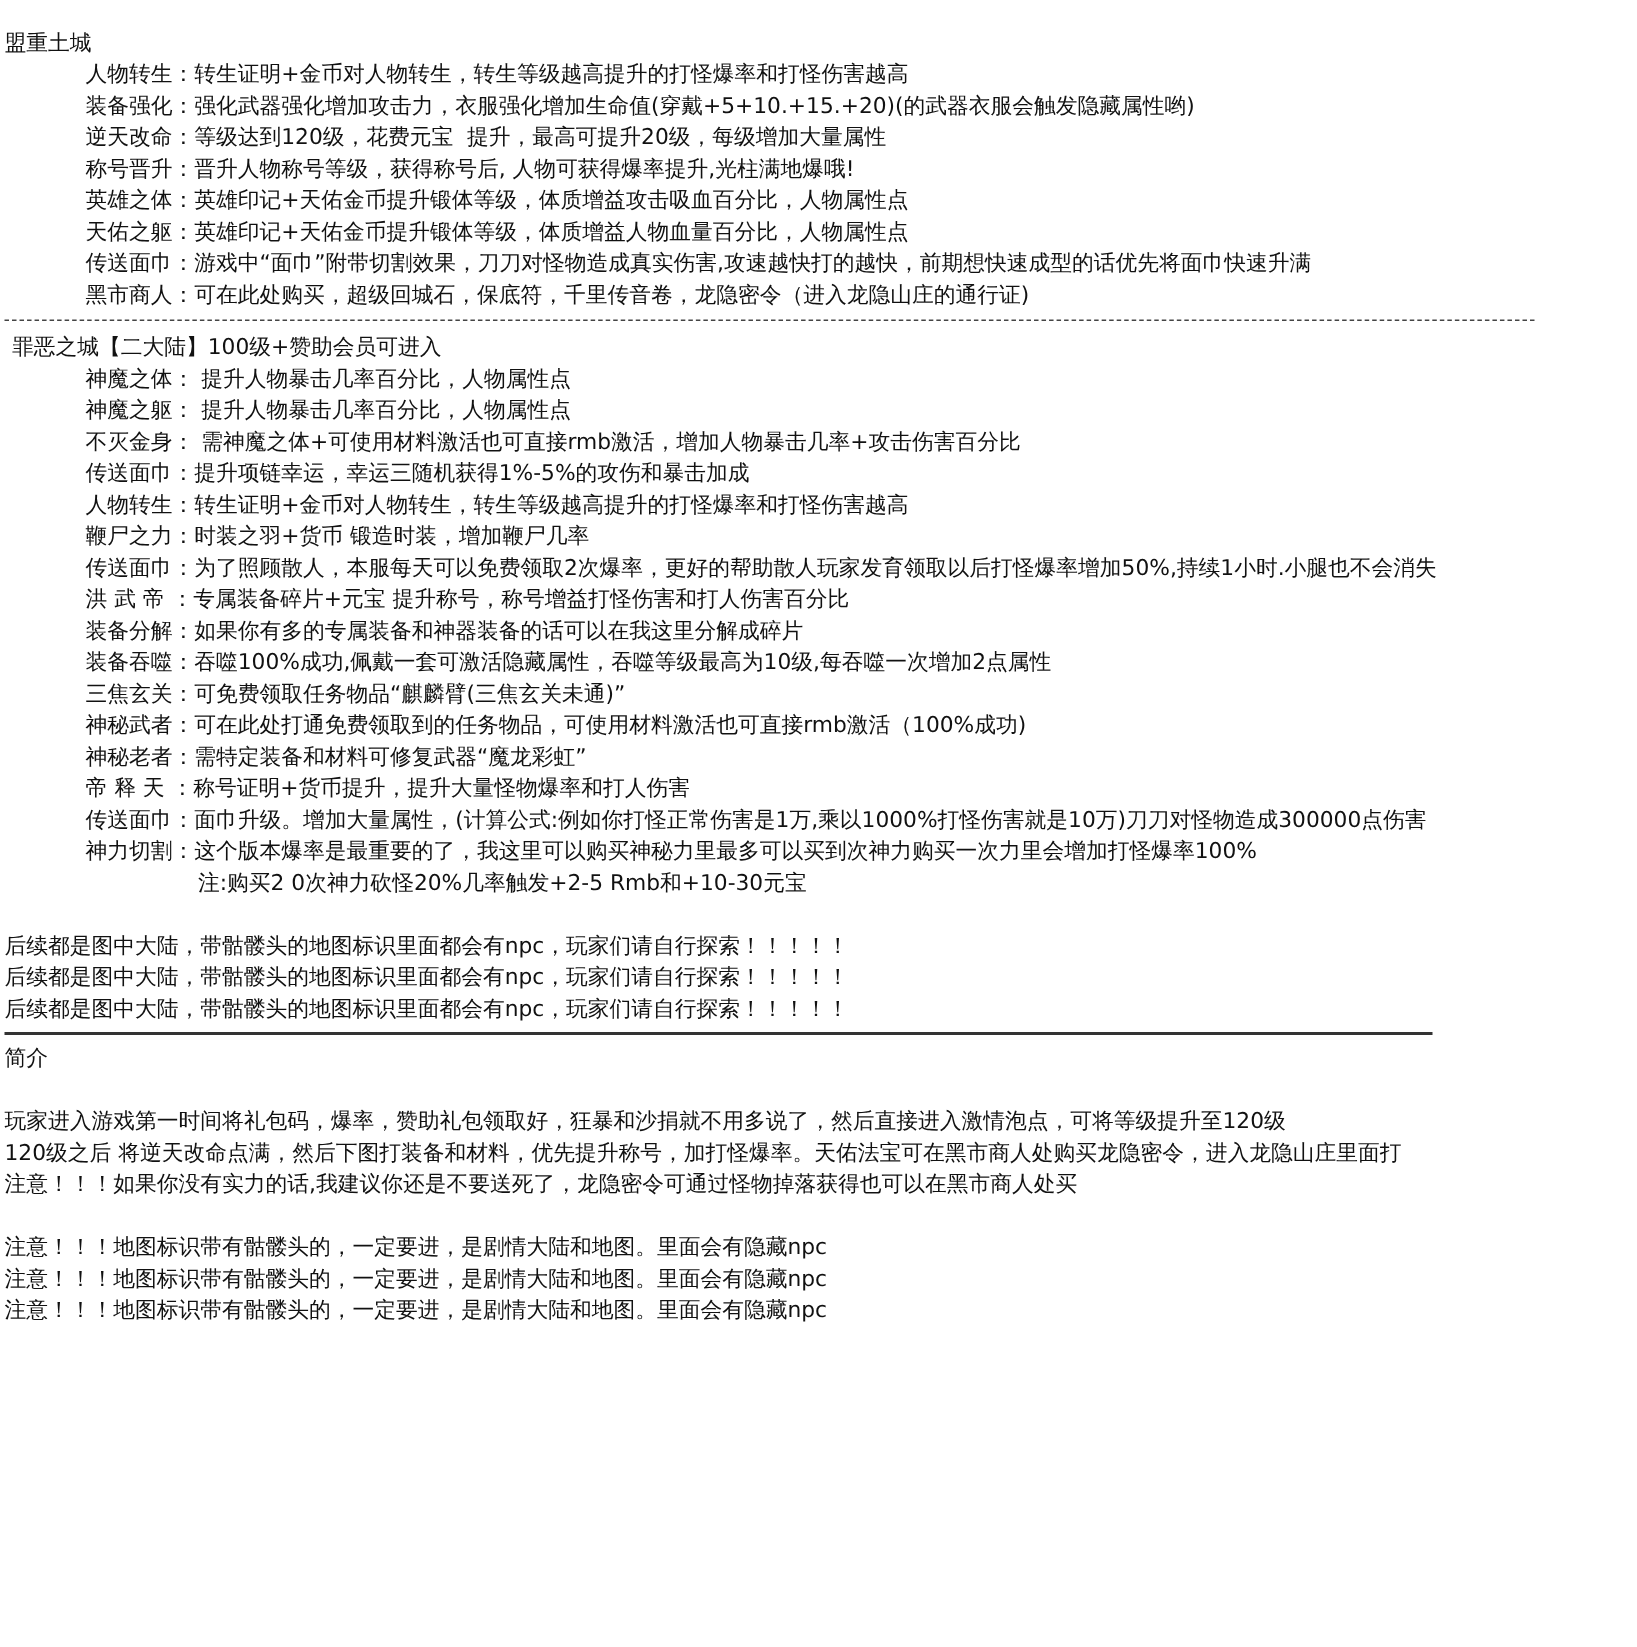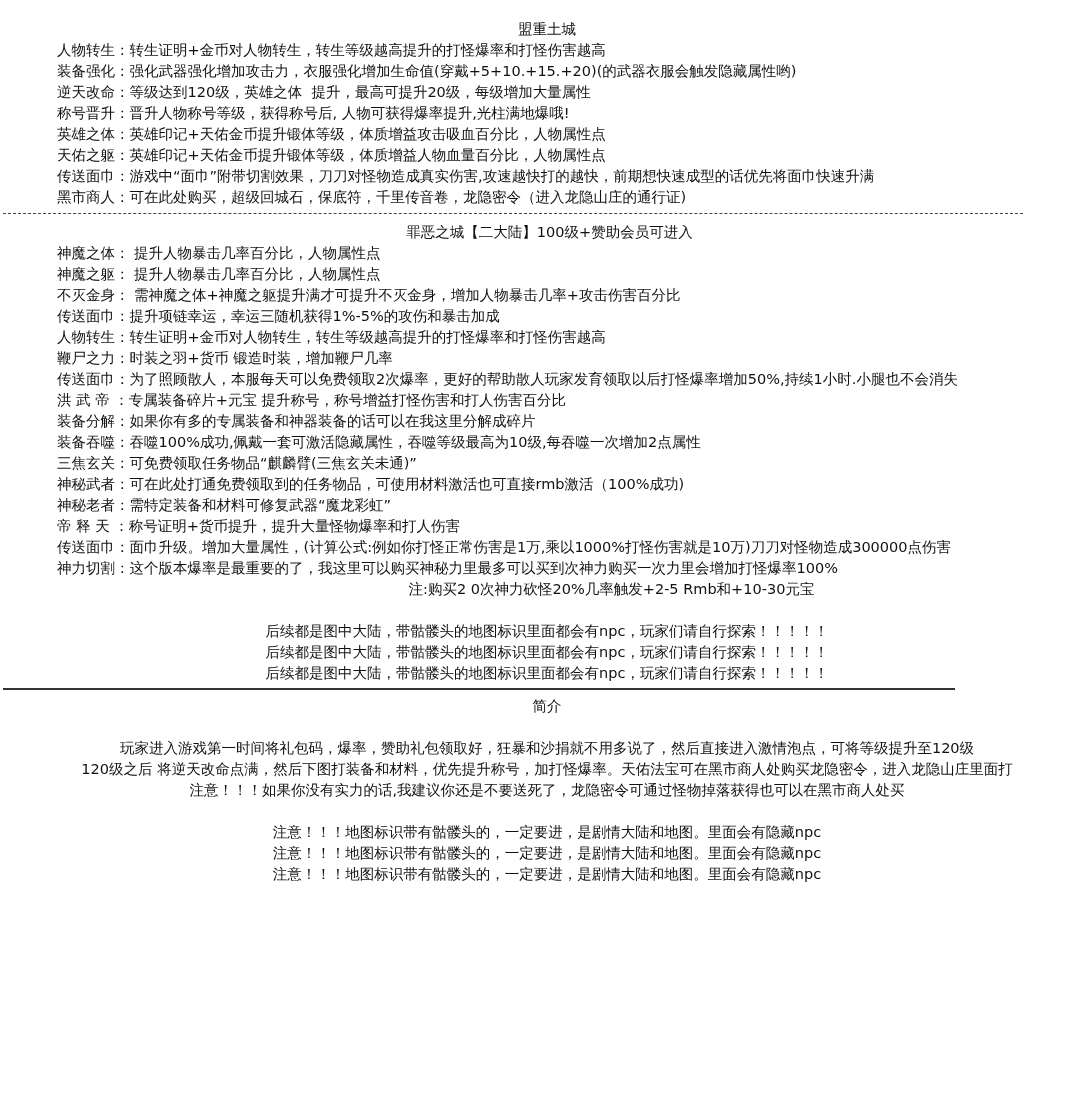--- a/index.html
+++ b/index.html
@@ -2,21 +2,21 @@
 <html><head>
 <meta charset="utf-8">
 <style>
   html, body { margin: 0; padding: 0; background: #ffffff; }
   body {
     width: 1091px; height: 1098px; overflow: hidden; position: relative;
     font-family: "DejaVu Sans", "Liberation Sans", sans-serif;
     color: #111111; font-size: 14.5px;
   }
   .doc { position: absolute; left: 3px; top: 19px; width: 1088px; }
-  .line { height: 21px; line-height: 21px; white-space: nowrap; text-align: center; }
+  .line { height: 21px; line-height: 21px; white-space: nowrap; }
   .title { padding-left: 0; }
   .title2 { padding-left: 5px; }
   .entry { padding-left: 54px; display: flex; }
   .entry .label { white-space: pre; }
   .entry .text { white-space: pre; }
   .note { padding-left: 129px; }
   .dash-sep { height: 14px; position: relative; }
   .dash-sep::after {
     content: ""; position: absolute; left: 0; top: 5px; width: 1020px; height: 0;
     border-top: 1.5px dashed #444;
@@ -38,21 +38,21 @@
     <div class="line entry">
         <span class="label">人物转生：</span>
         <span class="text">转生证明+金币对人物转生，转生等级越高提升的打怪爆率和打怪伤害越高</span>
       </div>
     <div class="line entry">
         <span class="label">装备强化：</span>
         <span class="text">强化武器强化增加攻击力，衣服强化增加生命值(穿戴+5+10.+15.+20)(的武器衣服会触发隐藏属性哟)</span>
       </div>
     <div class="line entry">
         <span class="label">逆天改命：</span>
-        <span class="text">等级达到120级，英雄之体  提升，最高可提升20级，每级增加大量属性</span>
+        <span class="text">等级达到120级，花费元宝  提升，最高可提升20级，每级增加大量属性</span>
       </div>
     <div class="line entry">
         <span class="label">称号晋升：</span>
         <span class="text">晋升人物称号等级，获得称号后, 人物可获得爆率提升,光柱满地爆哦!</span>
       </div>
     <div class="line entry">
         <span class="label">英雄之体：</span>
         <span class="text">英雄印记+天佑金币提升锻体等级，体质增益攻击吸血百分比，人物属性点</span>
       </div>
     <div class="line entry">
@@ -76,21 +76,21 @@
     <div class="line entry">
         <span class="label">神魔之体：</span>
         <span class="text"> 提升人物暴击几率百分比，人物属性点</span>
       </div>
     <div class="line entry">
         <span class="label">神魔之躯：</span>
         <span class="text"> 提升人物暴击几率百分比，人物属性点</span>
       </div>
     <div class="line entry">
         <span class="label">不灭金身：</span>
-        <span class="text"> 需神魔之体+神魔之躯提升满才可提升不灭金身，增加人物暴击几率+攻击伤害百分比</span>
+        <span class="text"> 需神魔之体+可使用材料激活也可直接rmb激活，增加人物暴击几率+攻击伤害百分比</span>
       </div>
     <div class="line entry">
         <span class="label">传送面巾：</span>
         <span class="text">提升项链幸运，幸运三随机获得1%-5%的攻伤和暴击加成</span>
       </div>
     <div class="line entry">
         <span class="label">人物转生：</span>
         <span class="text">转生证明+金币对人物转生，转生等级越高提升的打怪爆率和打怪伤害越高</span>
       </div>
     <div class="line entry">

